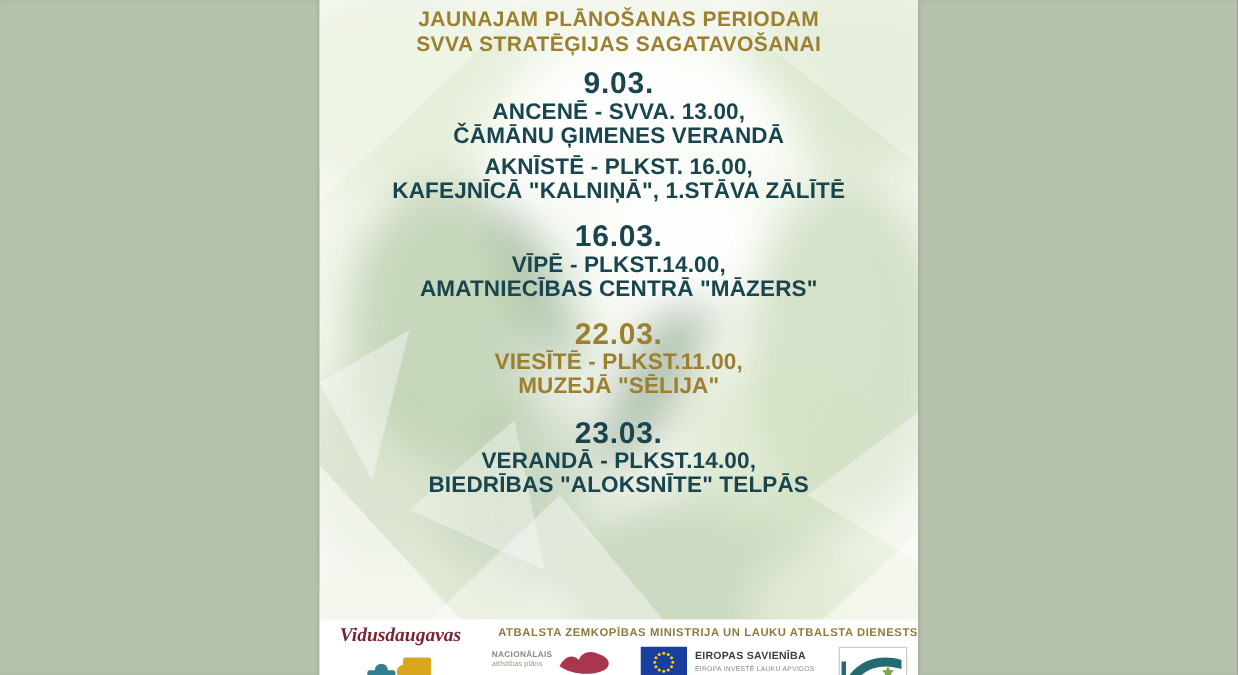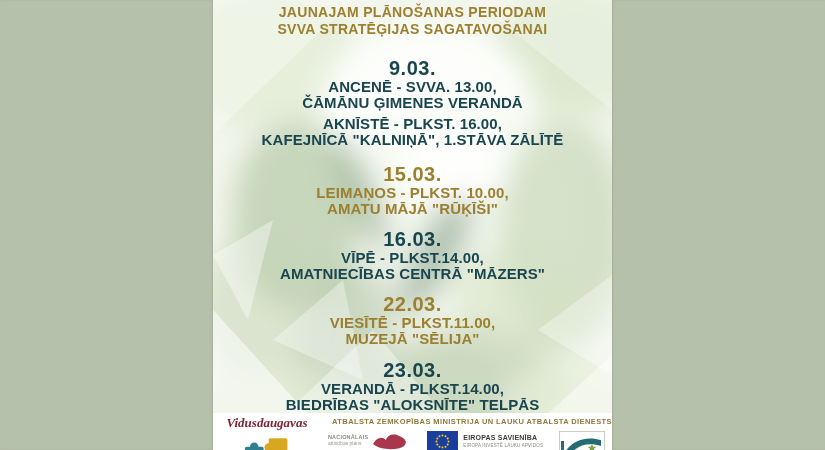--- a/index.html
+++ b/index.html
@@ -18,21 +18,21 @@
   .content { position:absolute; left:0; top:0; right:0; text-align:center; font-weight:bold; }
   .header { margin-top:4px; }
   .header-line { font-size:14px; line-height:17px; color:var(--olive,#9c8030); letter-spacing:.3px; }
 
   .event { font-weight:bold; }
   .event.teal  { color:var(--teal,#19454f); }
   .event.olive { color:var(--olive,#9c8030); }
   .event-date { font-size:20px; line-height:21px; letter-spacing:.5px; }
   .event-date:empty { display:none; }
   .event-line { font-size:15px; line-height:16px; letter-spacing:.1px; }
-  .m8{margin-top:20px}.m11{margin-top:5px}.m16{margin-top:16px}.m12{margin-top:12px}.m13{margin-top:13px}
+  .m8{margin-top:8px}.m11{margin-top:5px}.m16{margin-top:16px}.m12{margin-top:12px}.m13{margin-top:13px}
 
   .footer {
     position:absolute; left:0; right:0; bottom:0; height:37px;
     background:var(--footer-bg,#ffffff); display:flex; align-items:flex-start;
   }
   .vidus { width:108px; padding-top:3px; text-align:center; flex:none; }
   .vidus-name { font-family:"Liberation Serif", serif; font-style:italic; font-weight:bold;
                 font-size:13px; line-height:14px; color:var(--vidus-maroon,#7b2434); }
   .puzzle { display:block; margin:4px auto 0; }
   .footer-main { flex:1; padding-top:4px; }
@@ -104,25 +104,20 @@
         <div class="event-line">ANCENĒ - SVVA. 13.00,</div>
         <div class="event-line">ČĀMĀNU ĢIMENES VERANDĀ</div>
       </div>
 
       <div class="event teal m11">
 
         <div class="event-line">AKNĪSTĒ - PLKST. 16.00,</div>
         <div class="event-line">KAFEJNĪCĀ "KALNIŅĀ", 1.STĀVA ZĀLĪTĒ</div>
       </div>
 
-      <div class="event olive m16">
-        <div class="event-date">15.03.</div>
-        <div class="event-line">LEIMAŅOS - PLKST. 10.00,</div>
-        <div class="event-line">AMATU MĀJĀ "RŪĶĪŠI"</div>
-      </div>
 
       <div class="event teal m12">
         <div class="event-date">16.03.</div>
         <div class="event-line">VĪPĒ - PLKST.14.00,</div>
         <div class="event-line">AMATNIECĪBAS CENTRĀ "MĀZERS"</div>
       </div>
 
       <div class="event olive m12">
         <div class="event-date">22.03.</div>
         <div class="event-line">VIESĪTĒ - PLKST.11.00,</div>

